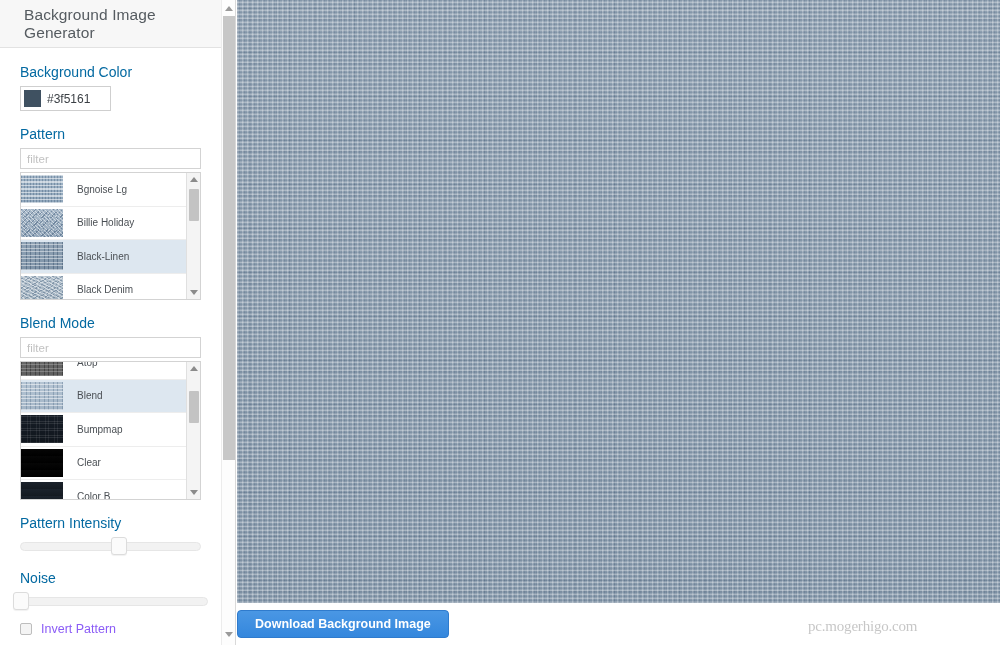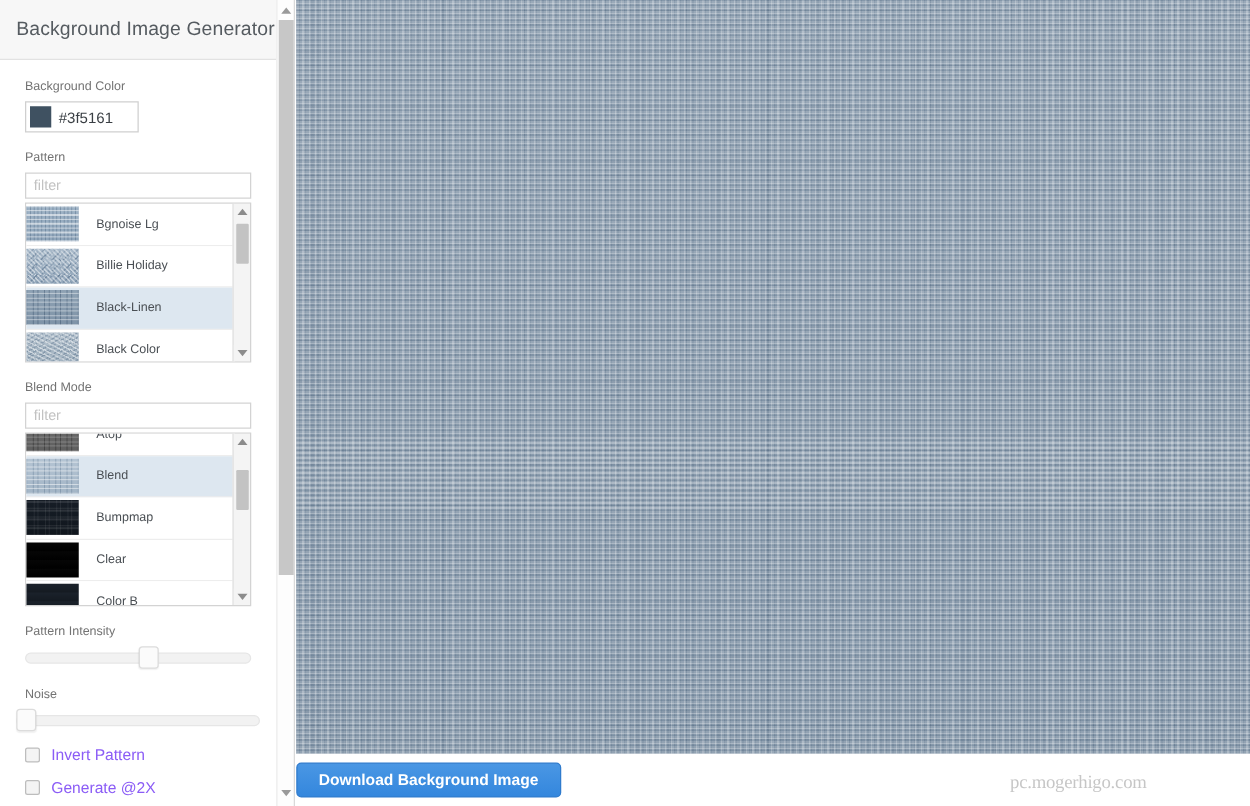--- a/index.html
+++ b/index.html
@@ -18,29 +18,29 @@
     position: absolute; left: 0; top: 0;
     width: 221px; height: 645px;
     background: #ffffff;
     overflow: hidden;
   }
   #sidebar-header {
     height: 48px;
     background: #f7f7f7;
     border-bottom: 1px solid #e2e2e2;
     display: flex; align-items: center;
-    padding-left: 13px;
+    padding-left: 24px;
   }
   #sidebar-header .title {
     font-size: 15.5px; color: #555b60; font-weight: 400; letter-spacing: .1px;
   }
   #sidebar-body { padding: 0 20px; }
 
   .field-label {
-    font-size: 10px; color: #737373;
+    font-size: 14px; color: #0369a1;
     margin-top: 15px; margin-bottom: 6px;
   }
   .field-label.first { margin-top: 16px; }
 
   
   .color-input {
     width: 91px; height: 25px;
     border: 1px solid #cfcfcf; background: #fff;
     display: flex; align-items: center; padding: 0 3px;
   }
@@ -319,21 +319,21 @@
           <div class="list-row">
             <div class="thumb tex-billie"></div>
             <div class="rowlabel">Billie Holiday</div>
           </div>
           <div class="list-row selected">
             <div class="thumb tex-blacklinen"></div>
             <div class="rowlabel">Black-Linen</div>
           </div>
           <div class="list-row">
             <div class="thumb tex-blackdenim"></div>
-            <div class="rowlabel">Black Color</div>
+            <div class="rowlabel">Black Denim</div>
           </div>
         </div>
         <div class="list-sb">
           <div class="sb-arrow up">
               <i></i>
             </div>
           <div class="sb-thumb" style="top:16px;height:32px;"></div>
           <div class="sb-arrow down">
               <i></i>
             </div>

